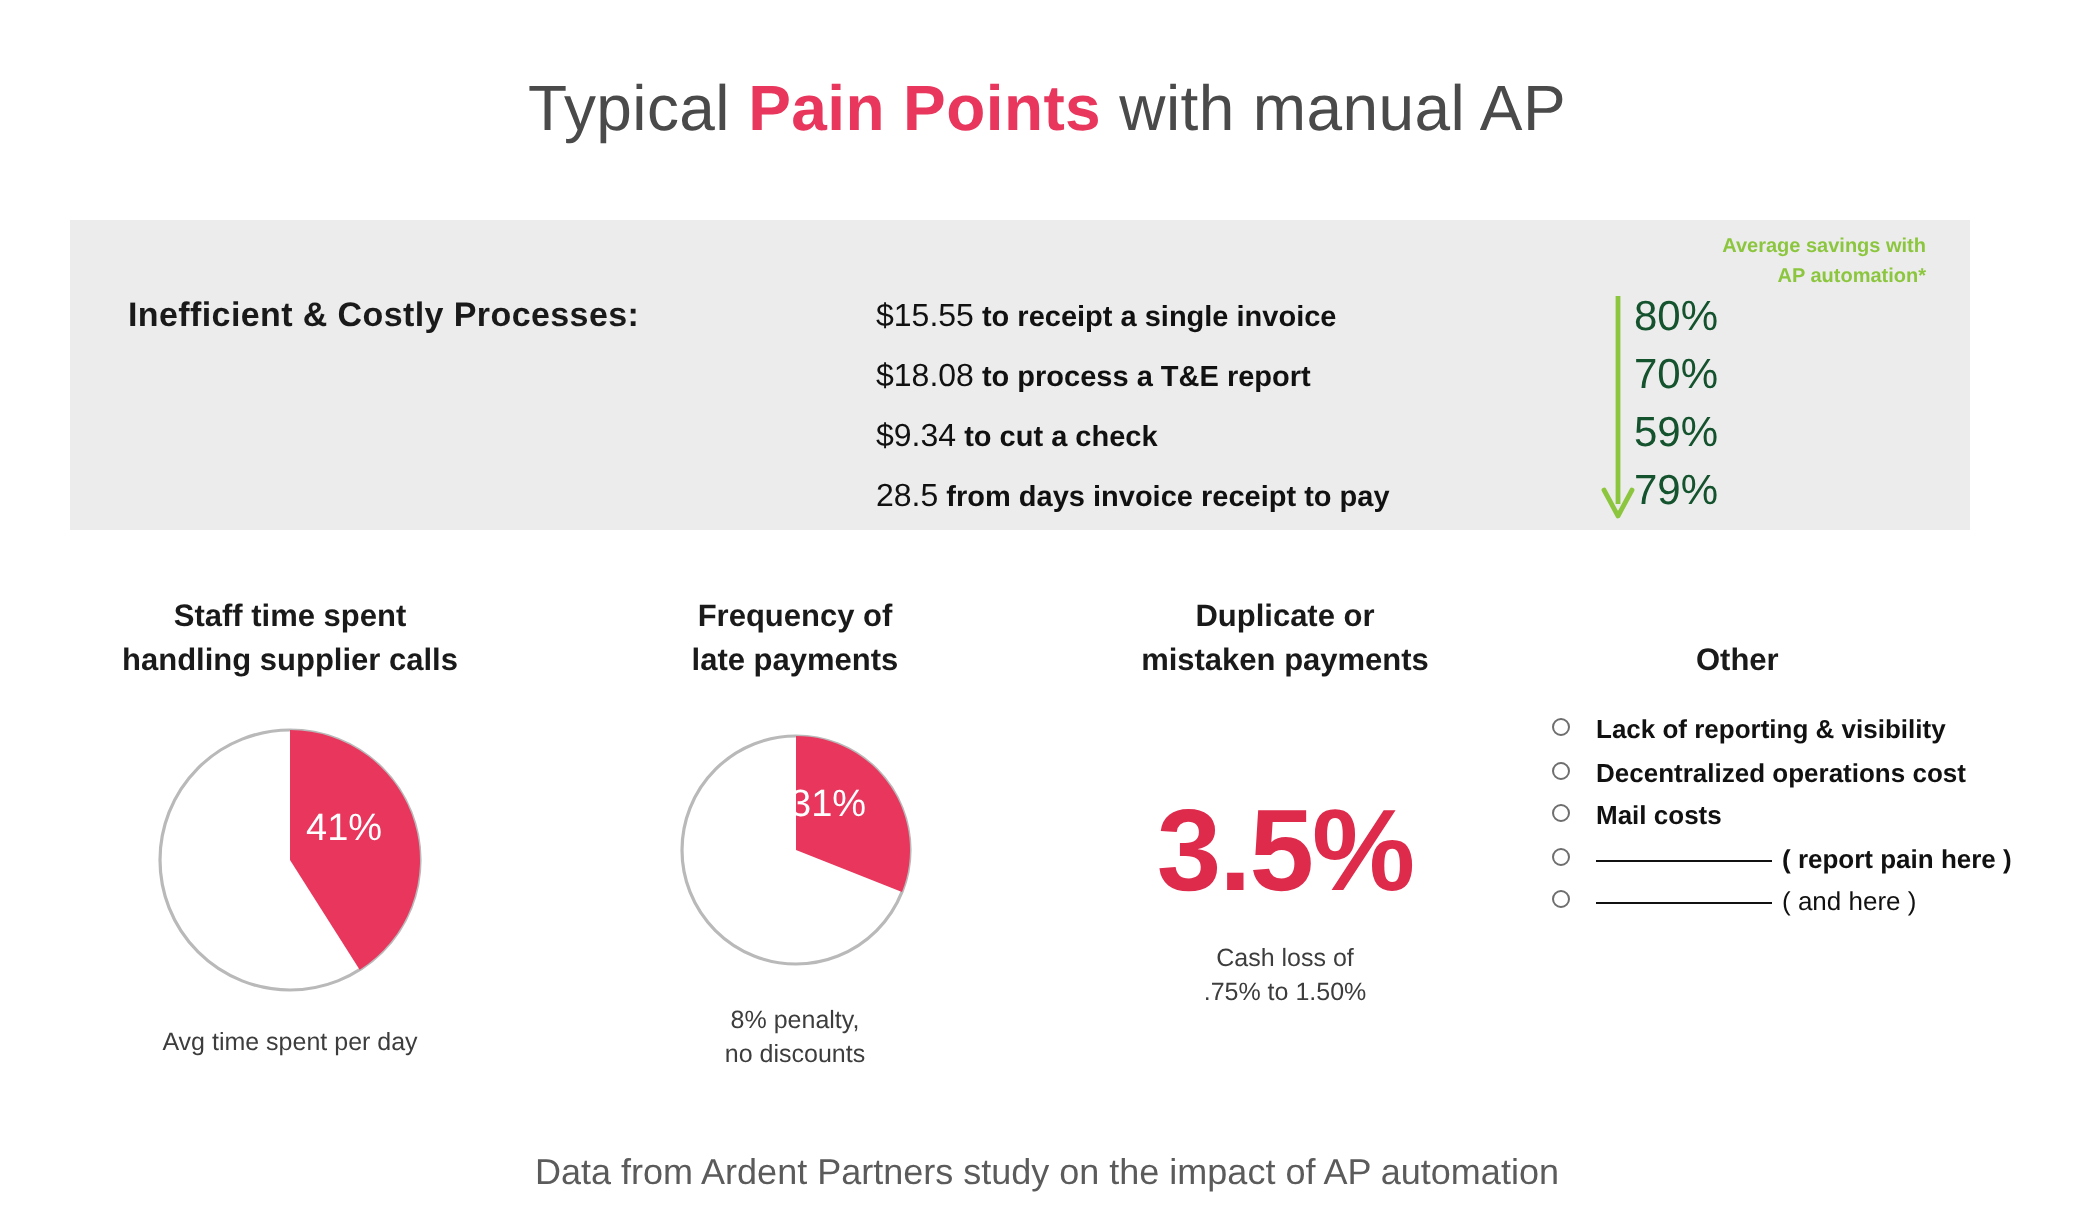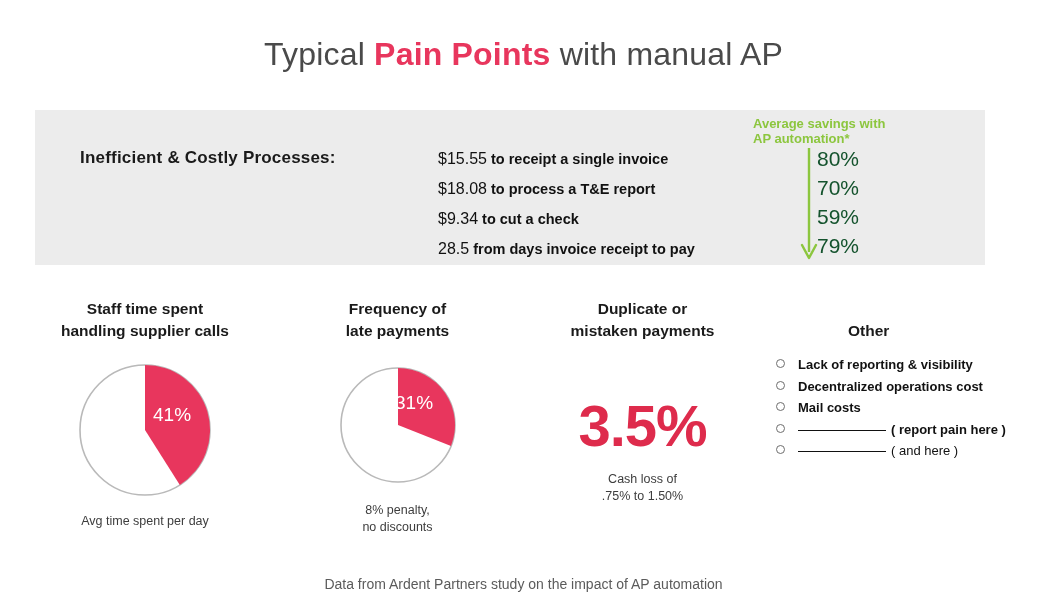--- a/index.html
+++ b/index.html
@@ -38,21 +38,21 @@
   .panel {
     position: absolute;
     left: 35px;
     top: 110px;
     width: 950px;
     height: 155px;
     background: #ececec;
   }
   .panel-heading {
     position: absolute;
-    left: 45px;
+    left: 29px;
     top: 38px;
     font-size: 17px;
     font-weight: 700;
     color: #1a1a1a;
     letter-spacing: .2px;
     white-space: nowrap;
   }
   .cost-list {
     position: absolute;
     left: 403px;
@@ -70,22 +70,22 @@
     font-size: 16px;
     font-weight: 400;
   }
 
   
   .savings-header {
     position: absolute;
     left: 718px;
     top: 6px;
     width: 210px;
-    text-align: left;
-    font-size: 13px;
+    text-align: right;
+    font-size: 10px;
     font-weight: 700;
     color: #8CC63E;
     line-height: 15px;
   }
   .arrow {
     position: absolute;
     left: 764px;
     top: 38px;
     width: 20px;
     height: 112px;
@@ -212,21 +212,21 @@
   .other-item .paren { font-weight: 700; }
   .other-item .paren-light { font-weight: 400; }
 
   
   .footer {
     position: absolute;
     left: 0;
     top: 576px;
     width: 1047px;
     text-align: center;
-    font-size: 14px;
+    font-size: 18px;
     font-weight: 400;
     color: #5b5b5b;
   }
 </style>
 </head>
 <body>
 
 <div class="title">
   <span>Typical </span><span class="accent">Pain Points</span><span> with manual AP</span>
 </div>

